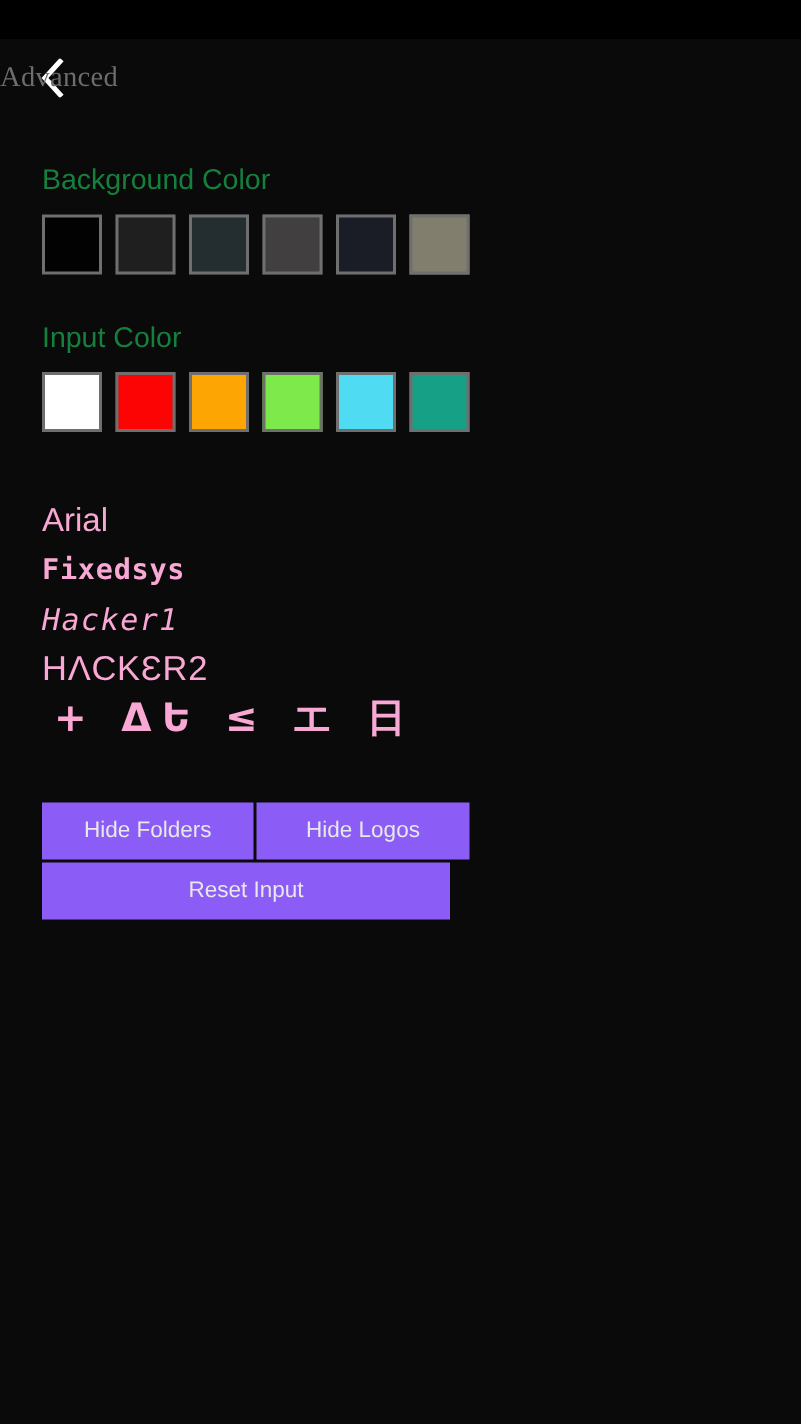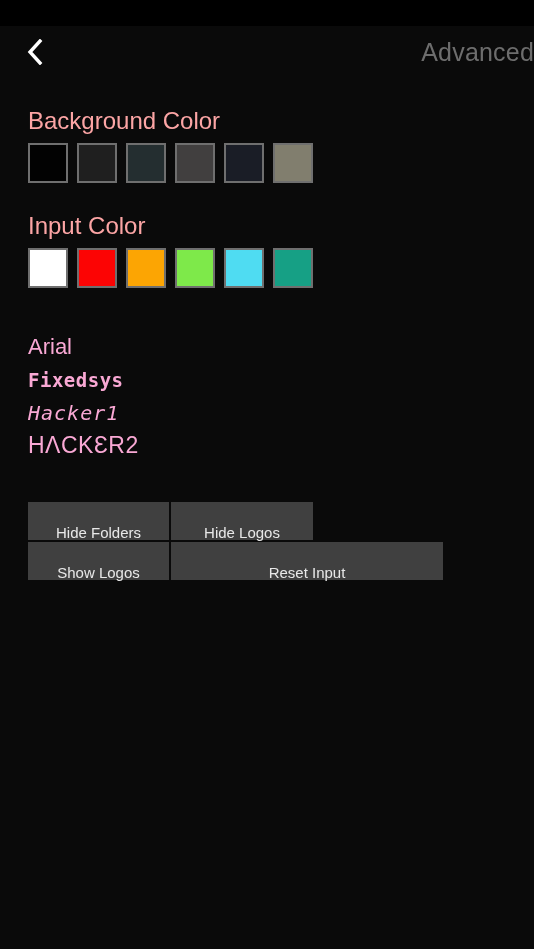--- a/index.html
+++ b/index.html
@@ -43,37 +43,38 @@
   .back-button svg {
     display: block;
   }
   .app-title {
     position: absolute;
     left: 0;
     right: 0;
     top: 0;
     height: 52px;
     line-height: 52px;
-    text-align: right;
-    font-size: 25px;
+    text-align: left;
+    font-size: 19px;
     color: #6d6d6d;
     letter-spacing: 0.2px;
+    font-family: Liberation Serif, serif;
   }
 
   
   .content {
     padding: 0 0 0 28px;
   }
 
   .section {
     margin-top: 32px;
   }
   .section-label {
-    font-size: 24px;
-    color: #fca5a5;
+    font-size: 19px;
+    color: #15803d;
     margin-bottom: 11px;
     line-height: 22px;
   }
 
   .swatch-row {
     display: flex;
     gap: 9px;
   }
   .swatch {
     width: 40px;
@@ -107,30 +108,30 @@
   .button-area {
     margin-top: 40px;
     width: 428px;
   }
   .button-row {
     display: flex;
     gap: 2px;
     margin-bottom: 2px;
   }
   .btn {
-    background: #404040;
+    background: #8b5cf6;
     color: #e8e8e8;
     border: none;
     font-size: 15px;
     font-family: "Liberation Sans", sans-serif;
     height: 38px;
     line-height: 38px;
     text-align: center;
     cursor: pointer;
-    padding: 12px;
+    padding: 0;
     display: block;
   }
   .btn-w1 { width: 141px; }
   .btn-w2 { width: 142px; }
   .btn-wide { width: 272px; }
 </style>
 </head>
 <body>
 
 <div class="status-bar"></div>
@@ -170,26 +171,26 @@
       <button class="swatch" style="background:#4fdcf2"></button>
       <button class="swatch" style="background:#16a085"></button>
     </div>
   </div>
 
   <div class="font-list">
     <div class="font-item font-arial">Arial</div>
     <div class="font-item font-fixedsys">Fixedsys</div>
     <div class="font-item font-hacker1">Hacker1</div>
     <div class="font-item font-hacker2">HΛCKƐR2</div>
+    <div class="font-item font-symbols">+ ΔԵ ≤ エ 日</div>
   </div>
 
   <div class="button-area">
     <div class="button-row">
       <button class="btn btn-w1">Hide Folders</button>
       <button class="btn btn-w2">Hide Logos</button>
     </div>
     <div class="button-row">
-      <button class="btn btn-w1">Show Logos</button>
       <button class="btn btn-wide">Reset Input</button>
     </div>
   </div>
 
 </div>
 
 </body></html>

